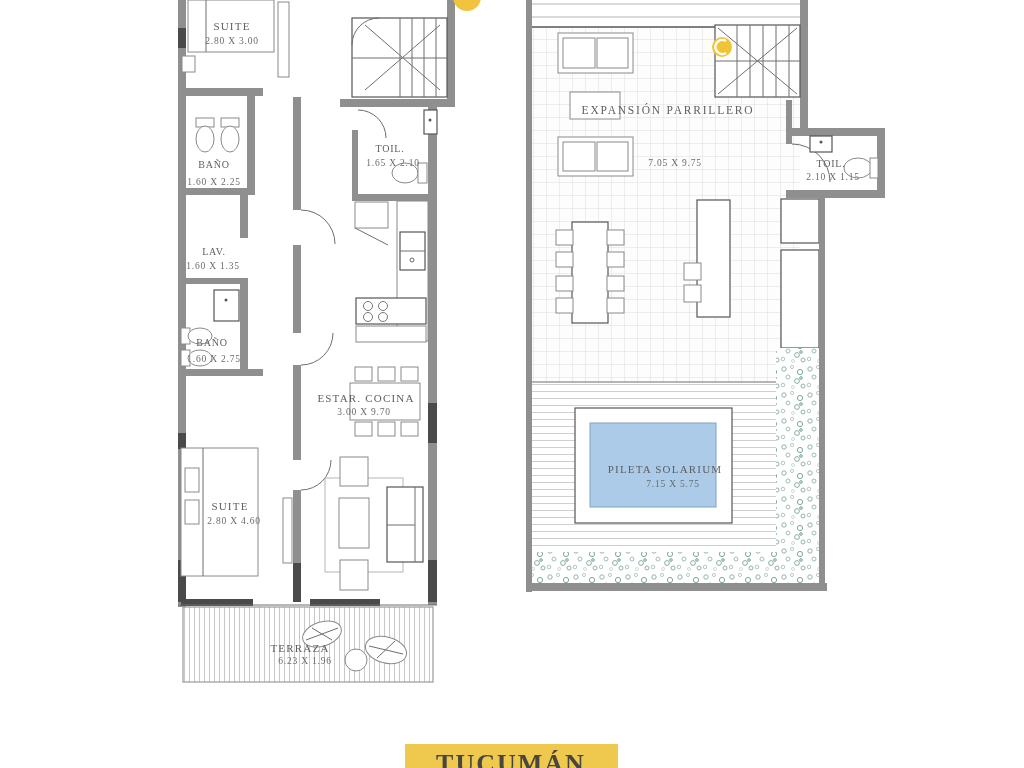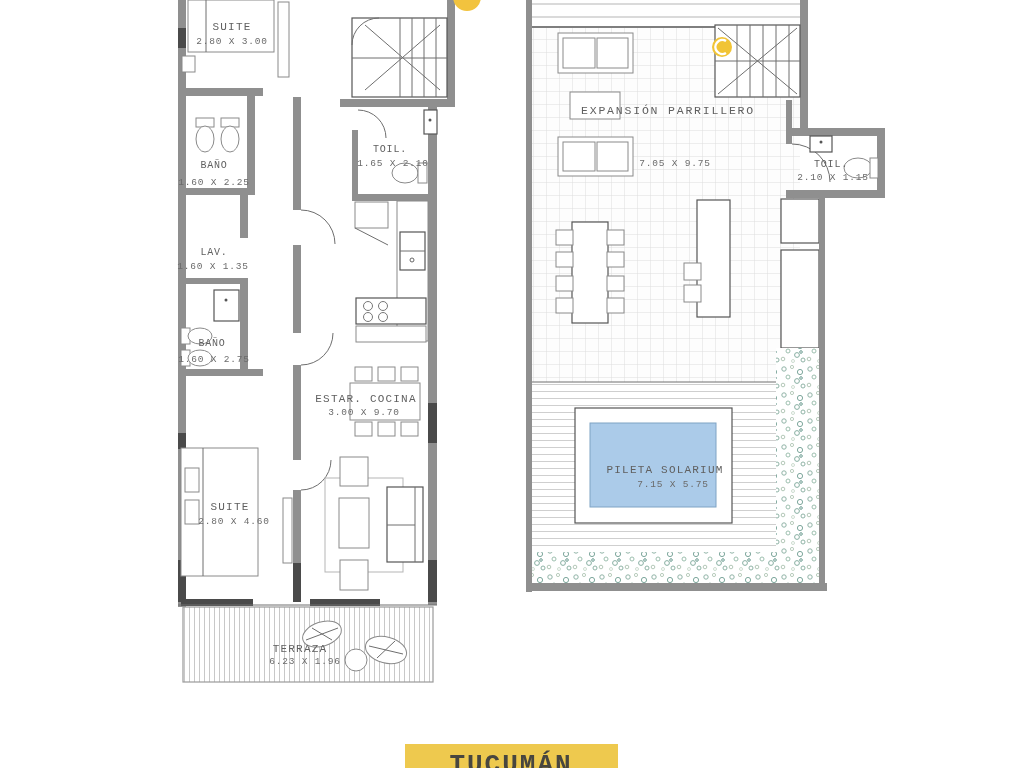--- a/index.html
+++ b/index.html
@@ -1,17 +1,17 @@
 <!DOCTYPE html>
 <html><head>
 <meta charset="utf-8">
 <style>
   html,body{margin:0;padding:0;background:#ffffff;}
   .stage{position:relative;width:1024px;height:768px;background:#ffffff;overflow:hidden;
-         font-family:Liberation Mono, monospace;}
+         font-family:Liberation Serif, serif;}
   svg{display:block;}
   .wall{fill:#8f8f8f;stroke:none;}
   .wallDark{fill:#4a4a4a;stroke:none;}
   .thin{fill:none;stroke:#6e6e6e;stroke-width:1;}
   .thinL{fill:none;stroke:#b5b5b5;stroke-width:1;}
   .furn{fill:#ffffff;stroke:#8a8a8a;stroke-width:1;}
   .furnD{fill:#ffffff;stroke:#555555;stroke-width:1.2;}
   .room-label{fill:#606060;font-size:11px;letter-spacing:1.2px;text-anchor:middle;}
   .room-label.big{font-size:11.5px;letter-spacing:1.8px;}
   .room-label.small{font-size:10px;letter-spacing:0.8px;}

